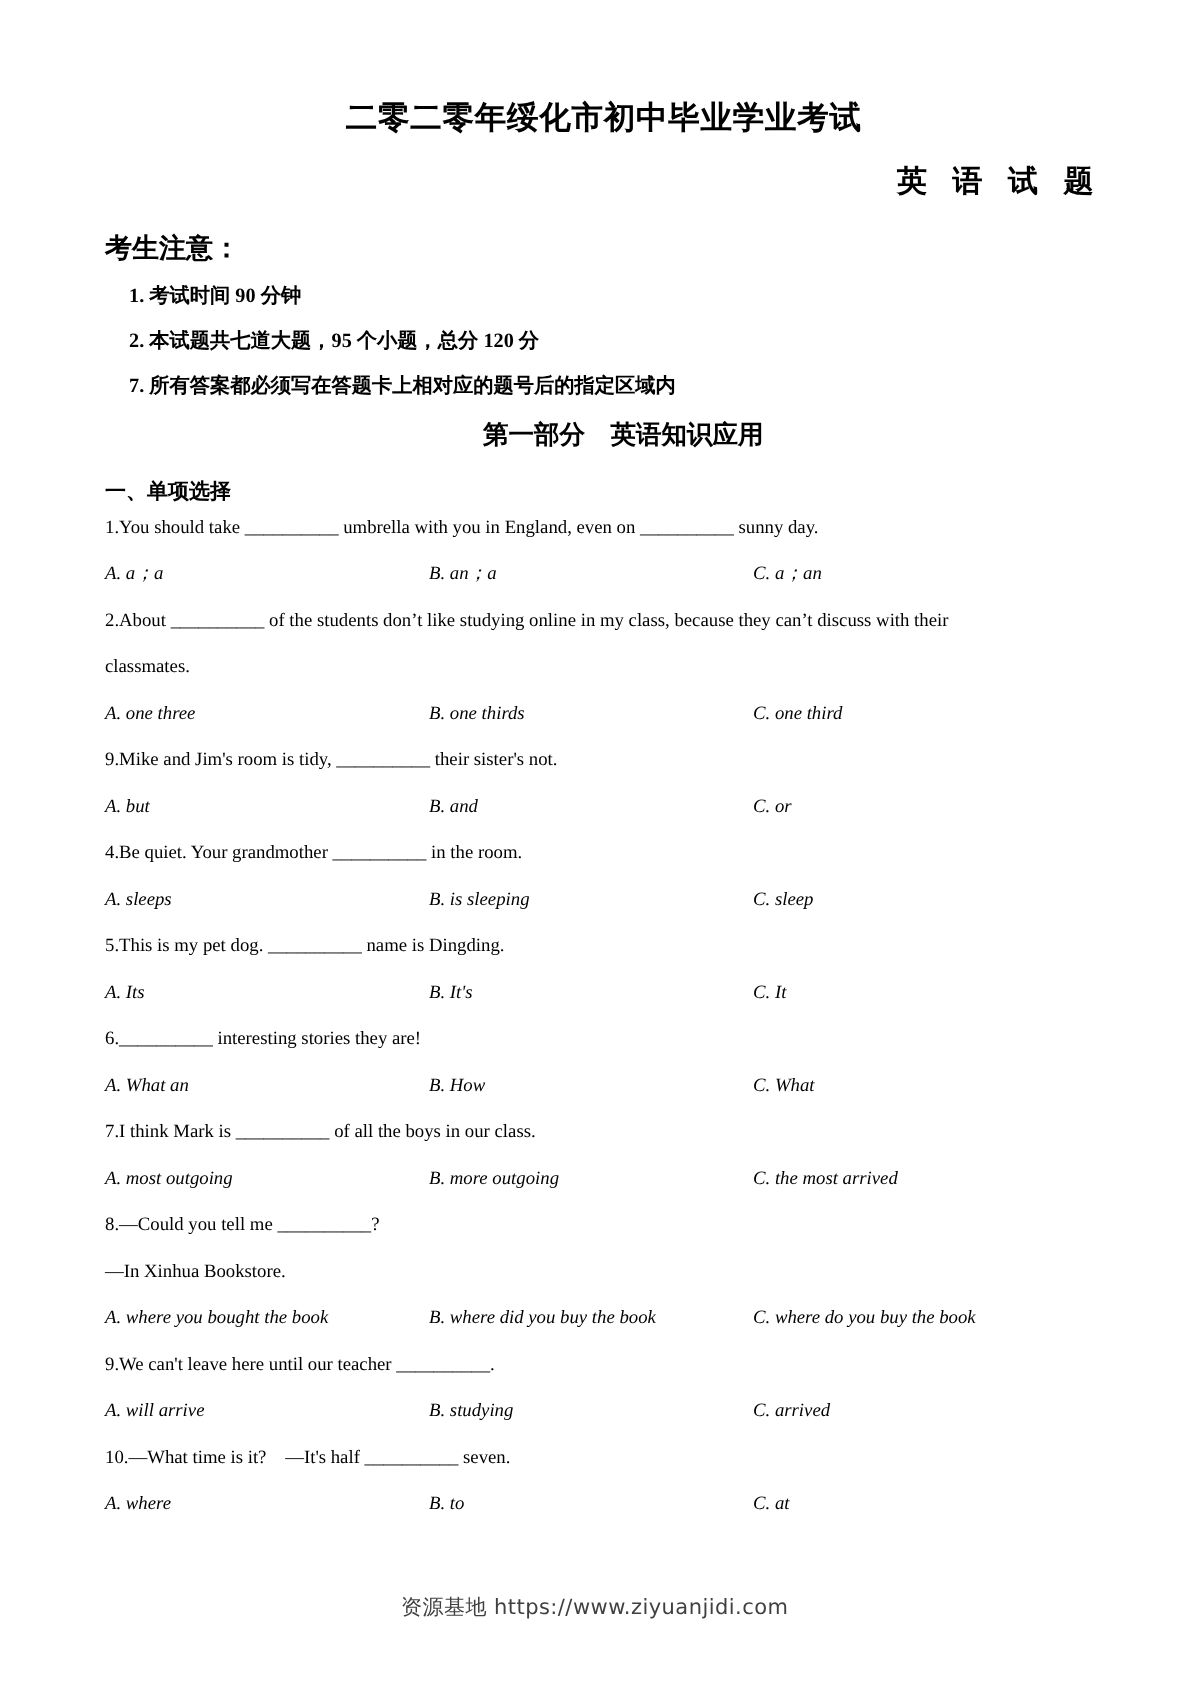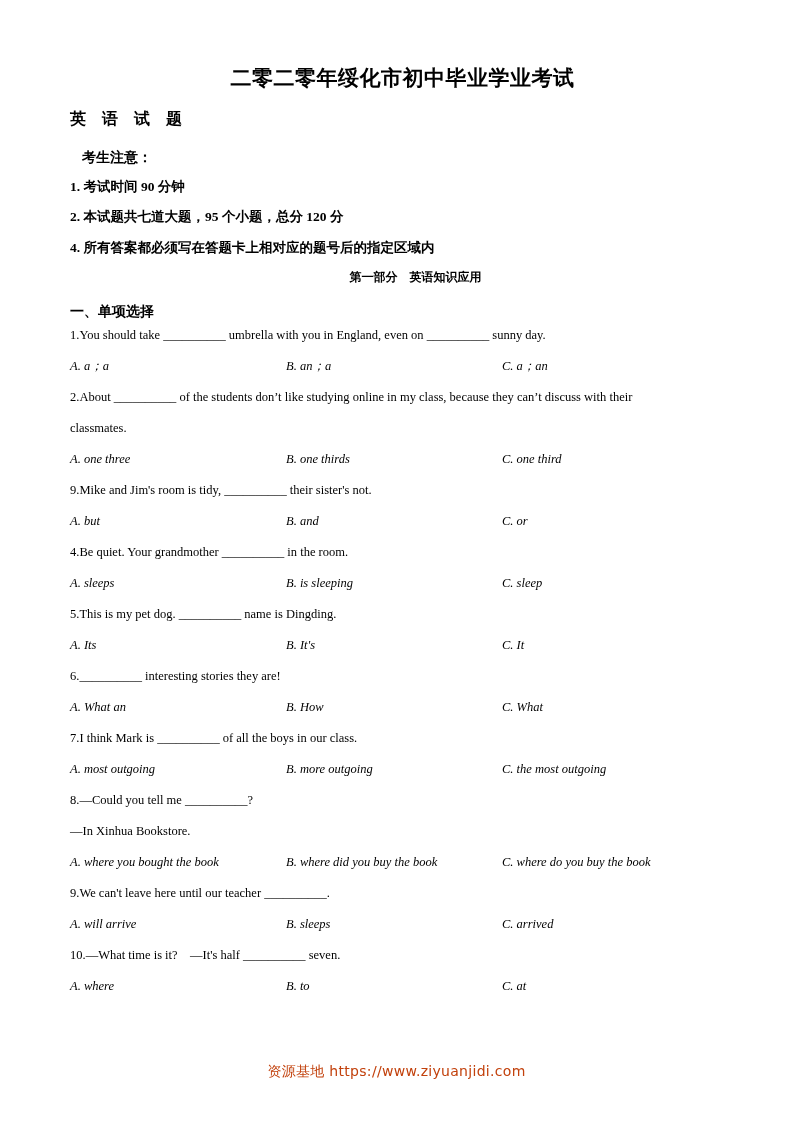--- a/index.html
+++ b/index.html
@@ -27,49 +27,49 @@
   .doc-title {
     text-align: center;
     font-size: 21px;
     font-weight: bold;
     letter-spacing: 0.5px;
     margin: 0;
     padding-top: 66px;
     line-height: 1.2;
   }
   .doc-subtitle {
-    text-align: left;
-    font-size: 16px;
+    text-align: right;
+    font-size: 20px;
     font-weight: bold;
     margin: 0;
     padding-top: 18px;
     line-height: 1.2;
     letter-spacing: 6px;
   }
 
   
   .notice-block {
     margin-top: 22px;
   }
   .notice-head {
-    font-size: 14px;
-    font-weight: bold;
-    line-height: 1.2;
-    margin: 0 0 12px 12px;
+    font-size: 18px;
+    font-weight: bold;
+    line-height: 1.2;
+    margin: 0 0 12px 0;
   }
   .notice-item {
     font-size: 13.5px;
     font-weight: bold;
     line-height: 1.2;
-    margin: 0 0 14px 0;
+    margin: 0 0 14px 16px;
   }
 
   
   .part-heading {
-    font-size: 12px;
+    font-size: 17px;
     font-weight: bold;
     text-align: center;
     margin: 4px 0 0 0;
     padding-left: 26px;
     line-height: 1.3;
   }
 
   
   .section-heading {
     font-size: 14px;
@@ -116,38 +116,38 @@
   .opt.c { left: 432px; }
 
   
   .footer-watermark {
     position: absolute;
     left: 0;
     right: 0;
     top: 1063px;
     text-align: center;
     font-size: 14px;
-    color: #c2410c;
+    color: #404040;
     font-family: "DejaVu Sans", "Liberation Sans", sans-serif;
     letter-spacing: 0.3px;
   }
 </style>
 </head>
 <body>
 
 <div class="page">
 
   <h1 class="doc-title">二零二零年绥化市初中毕业学业考试</h1>
   <h2 class="doc-subtitle">英 语 试 题</h2>
 
   <div class="notice-block">
     <p class="notice-head">考生注意：</p>
     <p class="notice-item">1. 考试时间 90 分钟</p>
     <p class="notice-item">2. 本试题共七道大题，95 个小题，总分 120 分</p>
-    <p class="notice-item">4. 所有答案都必须写在答题卡上相对应的题号后的指定区域内</p>
+    <p class="notice-item">7. 所有答案都必须写在答题卡上相对应的题号后的指定区域内</p>
   </div>
 
   <p class="part-heading">第一部分　英语知识应用</p>
 
   <p class="section-heading">一、单项选择</p>
 
   <div class="qlist">
 
     <div class="question">
       <p class="q-stem">1.You should take __________ umbrella with you in England, even on __________ sunny day.</p>
@@ -202,39 +202,39 @@
         <span class="opt b">B. How</span>
         <span class="opt c">C. What</span>
       </div>
     </div>
 
     <div class="question">
       <p class="q-stem">7.I think Mark is __________ of all the boys in our class.</p>
       <div class="opts">
         <span class="opt a">A. most outgoing</span>
         <span class="opt b">B. more outgoing</span>
-        <span class="opt c">C. the most outgoing</span>
+        <span class="opt c">C. the most arrived</span>
       </div>
     </div>
 
     <div class="question">
       <p class="q-stem">8.—Could you tell me __________?</p>
       <p class="q-stem-cont">—In Xinhua Bookstore.</p>
       <div class="opts">
         <span class="opt a">A. where you bought the book</span>
         <span class="opt c">C. where do you buy the book</span>
         <span class="opt b">B. where did you buy the book</span>
       </div>
     </div>
 
     <div class="question">
       <p class="q-stem">9.We can't leave here until our teacher __________.</p>
       <div class="opts">
         <span class="opt a">A. will arrive</span>
-        <span class="opt b">B. sleeps</span>
+        <span class="opt b">B. studying</span>
         <span class="opt c">C. arrived</span>
       </div>
     </div>
 
     <div class="question">
       <p class="q-stem">10.—What time is it?　—It's half __________ seven.</p>
       <div class="opts">
         <span class="opt a">A. where</span>
         <span class="opt b">B. to</span>
         <span class="opt c">C. at</span>

